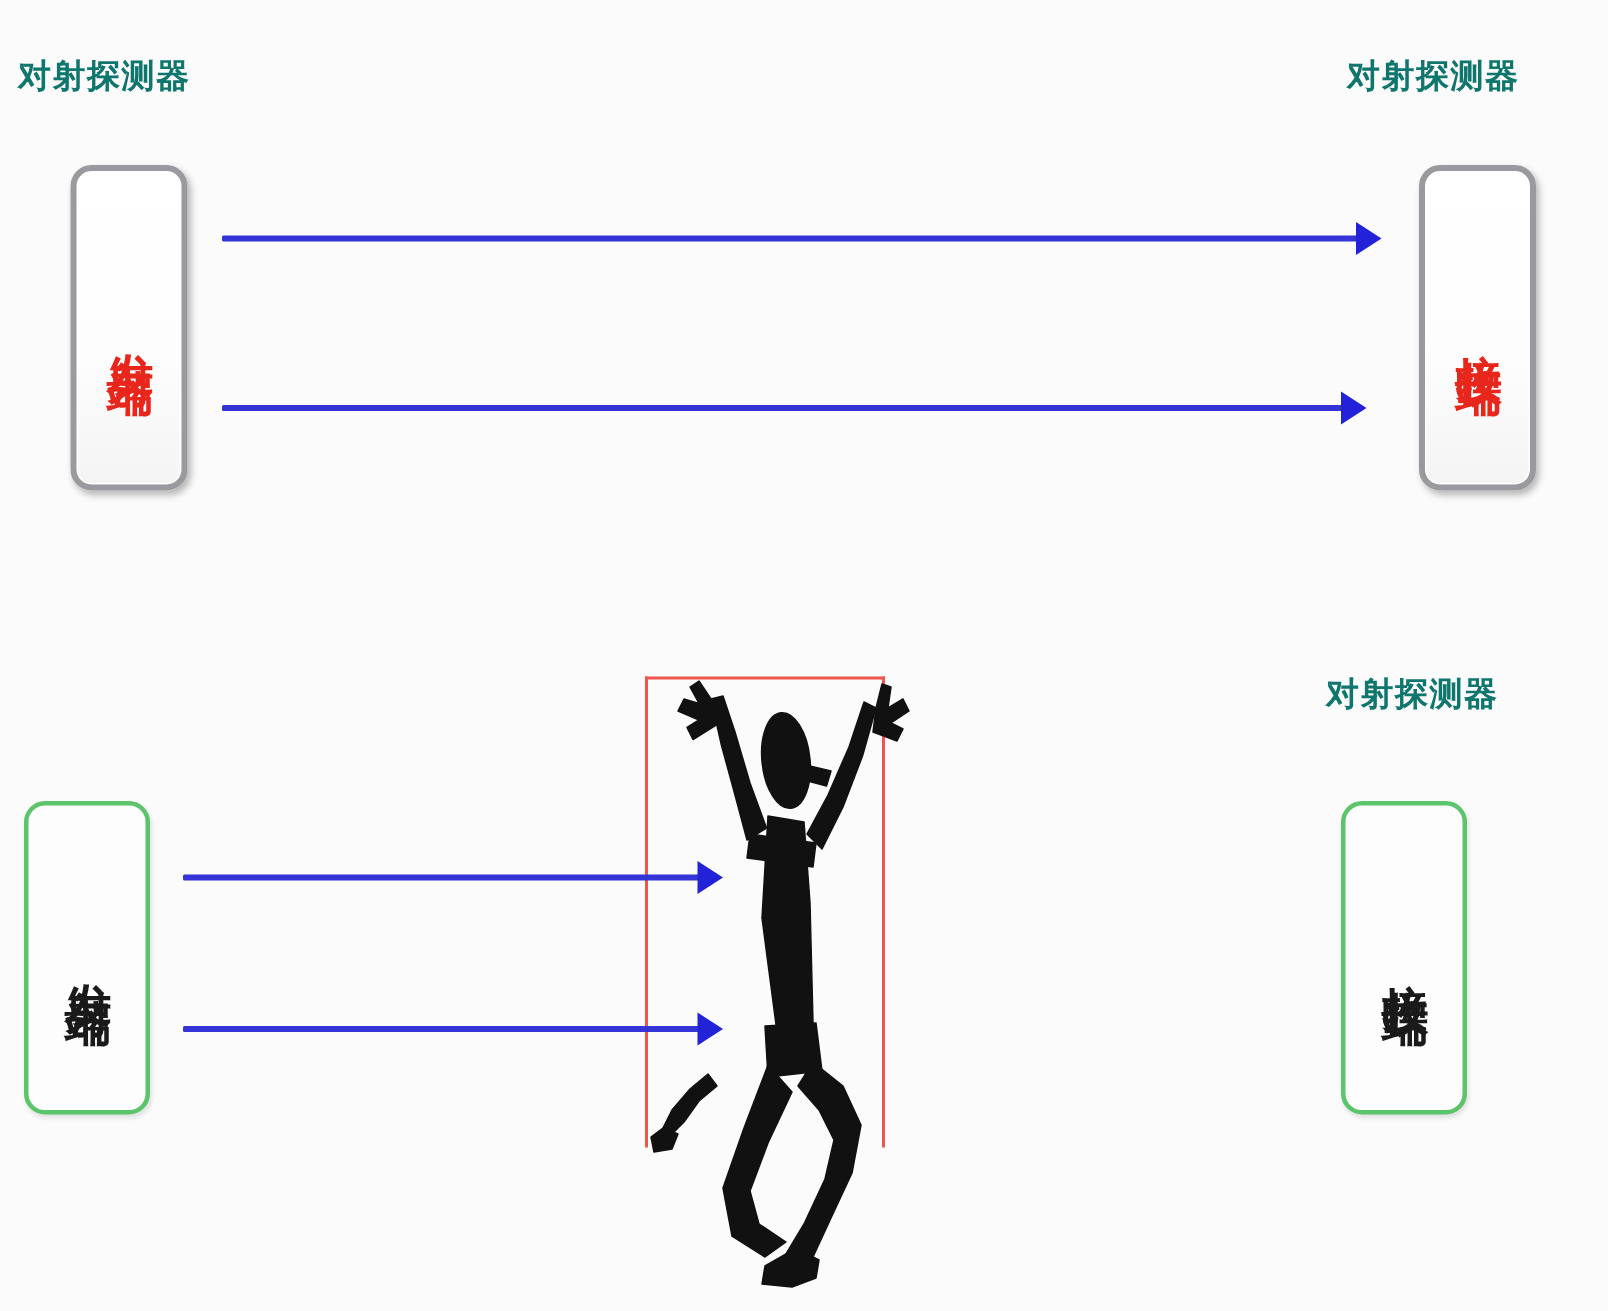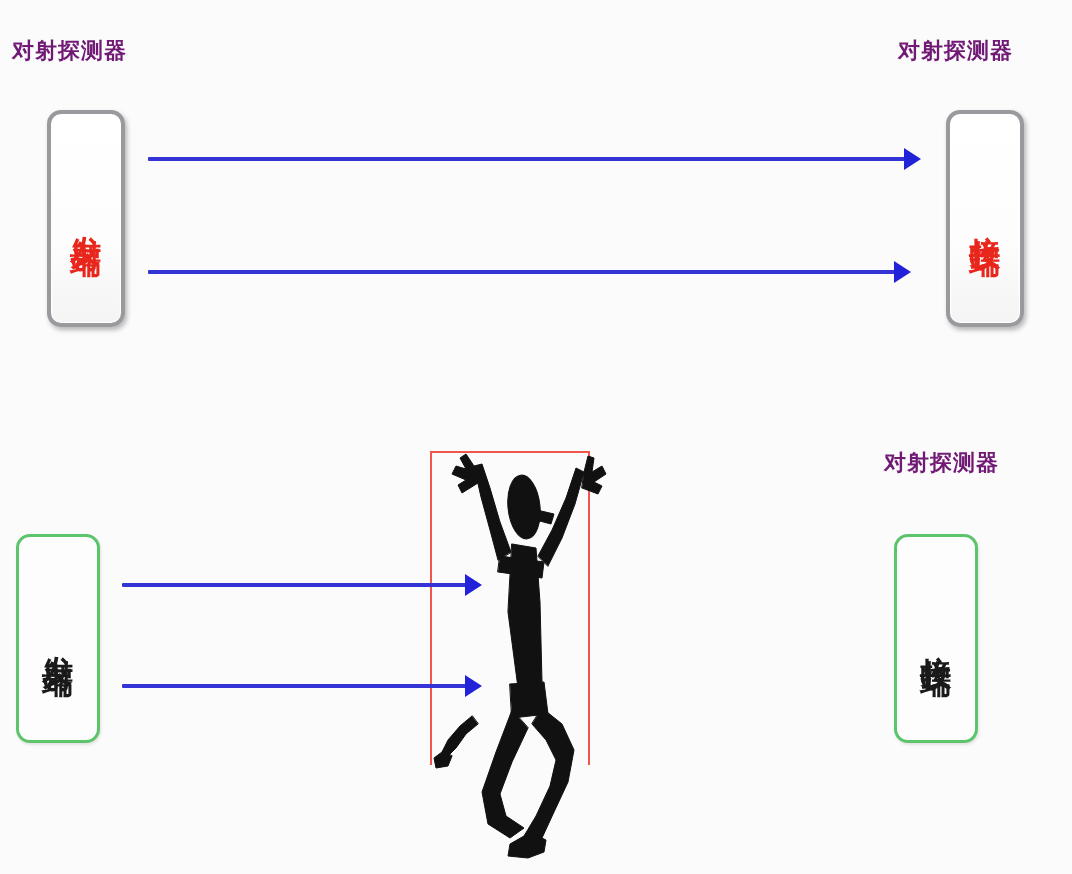--- a/index.html
+++ b/index.html
@@ -14,21 +14,21 @@
     background: #fbfbfb;
     font-family: "DejaVu Sans", "Liberation Sans", sans-serif;
     overflow: hidden;
   }
 
   
   .caption {
     position: absolute;
     font-size: 22px;
     font-weight: 700;
-    color: #701a75;
+    color: #0f766e;
     letter-spacing: 1px;
     white-space: nowrap;
     font-family: "DejaVu Sans", "Liberation Sans", sans-serif;
   }
 
   
   .device {
     position: absolute;
     box-sizing: border-box;
     border-radius: 14px;

